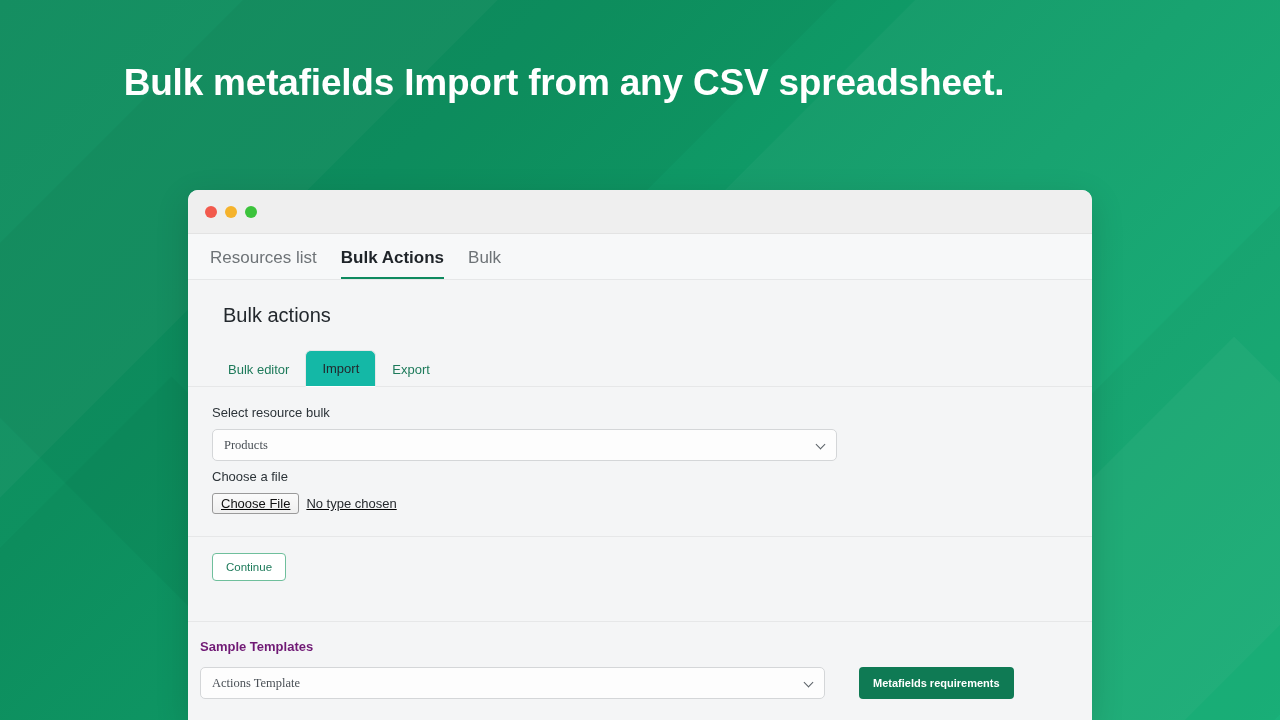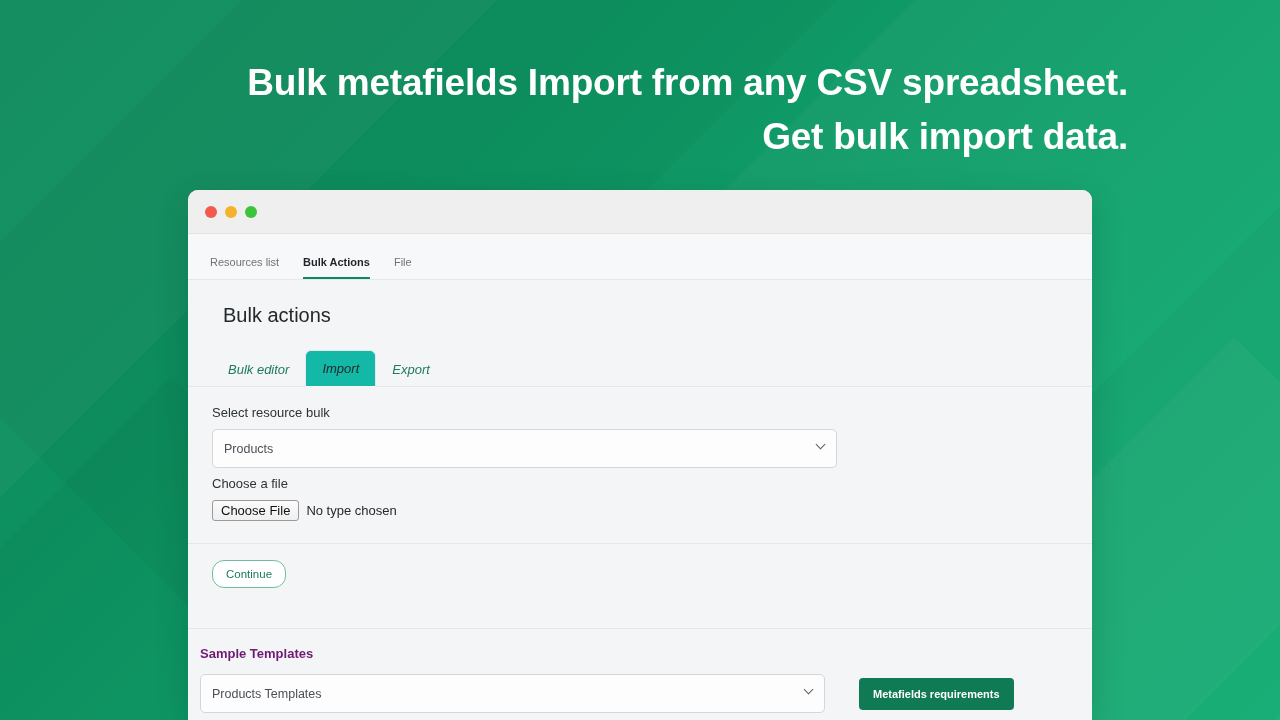--- a/index.html
+++ b/index.html
@@ -35,21 +35,21 @@
   .shape-d { width: 360px; height: 1400px; left: 1120px; top: -260px; background: rgba(0,0,0,0.028) !important; }
   .shape-e { width: 300px; height: 700px;  left: -120px; top: 380px;  background: rgba(0,0,0,0.025) !important; }
   .shape-f { width: 480px; height: 520px;  left: 980px;  top: 430px; }
 
   
   .headline {
     position: absolute;
     top: 56px;
     left: 0;
     width: 1128px;
-    text-align: right;
+    text-align: center;
     color: #ffffff;
     font-size: 37px;
     font-weight: bold;
     line-height: 54px;
     letter-spacing: -0.2px;
     z-index: 3;
   }
   .headline .line { display: block; white-space: nowrap; }
 
   
@@ -83,21 +83,21 @@
   
   .topnav {
     background: #f7f8f9;
     padding: 0 22px;
     border-bottom: 1px solid #e6e7e8;
     display: flex;
     align-items: flex-end;
     height: 46px;
   }
   .nav-item {
-    font-size: 11px;
+    font-size: 17px;
     color: #6e7377;
     padding: 0 0 9px 0;
     margin-right: 24px;
     border-bottom: 2px solid transparent;
     cursor: pointer;
     white-space: nowrap;
   }
   .nav-item.active {
     color: #1f2429;
     font-weight: bold;
@@ -113,21 +113,20 @@
     padding: 24px 0 0 35px;
     font-weight: normal;
   }
 
   .tabrow {
     padding: 22px 0 0 24px;
     display: flex;
     align-items: flex-end;
     gap: 0;
     border-bottom: 1px solid #e6e7e8;
-    font-style: italic;
   }
   .tab {
     font-size: 13px;
     color: #1d7a5a;
     padding: 10px 16px;
     border-radius: 6px 6px 0 0;
     cursor: pointer;
     background: transparent;
     white-space: nowrap;
     position: relative;
@@ -144,30 +143,31 @@
 
   .field-label {
     font-size: 13px;
     color: #2c3338;
     margin-bottom: 9px;
   }
 
   .select-wrap { position: relative; width: 625px; }
   .select-box {
     width: 625px;
-    height: 39px;
+    height: 32px;
     background: #fdfdfd;
     border: 1px solid #d4d6d8;
     border-radius: 5px;
     font-size: 12.5px;
     color: #4a5056;
     padding: 0 28px 0 11px;
     display: flex;
     align-items: center;
     cursor: pointer;
+    font-family: Liberation Serif, serif;
   }
   .chevron {
     position: absolute;
     right: 11px;
     top: 12px;
     width: 9px;
     height: 9px;
     pointer-events: none;
   }
   .chevron::before {
@@ -178,20 +178,21 @@
     border-right: 1.6px solid #5a6066;
     border-bottom: 1.6px solid #5a6066;
     transform: rotate(45deg);
   }
 
   .file-row { margin-top: 8px; }
   .file-input {
     display: flex;
     align-items: center;
     gap: 7px;
+    text-decoration: underline;
   }
   .choose-file-btn {
     border: 1px solid #9a9a9a;
     background: linear-gradient(#fbfbfb, #efefef);
     border-radius: 3px;
     font-size: 13px;
     color: #111;
     padding: 2px 8px;
     cursor: pointer;
     font-family: "Liberation Sans", sans-serif;
@@ -204,21 +205,21 @@
     margin-top: 22px;
   }
 
   .continue-row { padding: 16px 0 18px 24px; }
   .btn-outline {
     display: inline-block;
     font-size: 11.5px;
     color: #1d7a5a;
     background: #ffffff;
     border: 1px solid #6fbf9c;
-    border-radius: 12px;
+    border-radius: 4px;
     padding: 7px 13px;
     cursor: pointer;
   }
 
   .templates {
     padding: 17px 0 0 12px;
   }
   .templates-title {
     font-size: 13px;
     font-weight: bold;
@@ -253,35 +254,34 @@
   <span class="shape-a"></span>
   <span class="shape-b"></span>
   <span class="shape-c"></span>
   <span class="shape-d"></span>
   <span class="shape-e"></span>
   <span class="shape-f"></span>
 </div>
 
 <div class="headline">
   <span class="line">Bulk metafields Import from any CSV spreadsheet.</span>
-  <span class="line">Get bulk import data.</span>
 </div>
 
 <div class="window">
 
   <div class="titlebar">
     <span class="dot dot-red"></span>
     <span class="dot dot-yellow"></span>
     <span class="dot dot-green"></span>
   </div>
 
   <div class="topnav">
     <div class="nav-item">Resources list</div>
     <div class="nav-item active">Bulk Actions</div>
-    <div class="nav-item">File</div>
+    <div class="nav-item">Bulk</div>
   </div>
 
   <div class="content">
 
     <div class="page-title">Bulk actions</div>
 
     <div class="tabrow">
       <div class="tab">Bulk editor</div>
       <div class="tab active">Import</div>
       <div class="tab">Export</div>
@@ -309,21 +309,21 @@
     <div class="continue-row">
       <span class="btn-outline">Continue</span>
     </div>
 
     <div class="divider"></div>
 
     <div class="templates">
       <div class="templates-title">Sample Templates</div>
       <div class="templates-row">
         <div class="select-wrap wide">
-          <div class="select-box">Products Templates</div>
+          <div class="select-box">Actions Template</div>
           <span class="chevron"></span>
         </div>
         <button class="btn-solid">Metafields requirements</button>
       </div>
     </div>
 
   </div>
 </div>
 
 </body></html>

